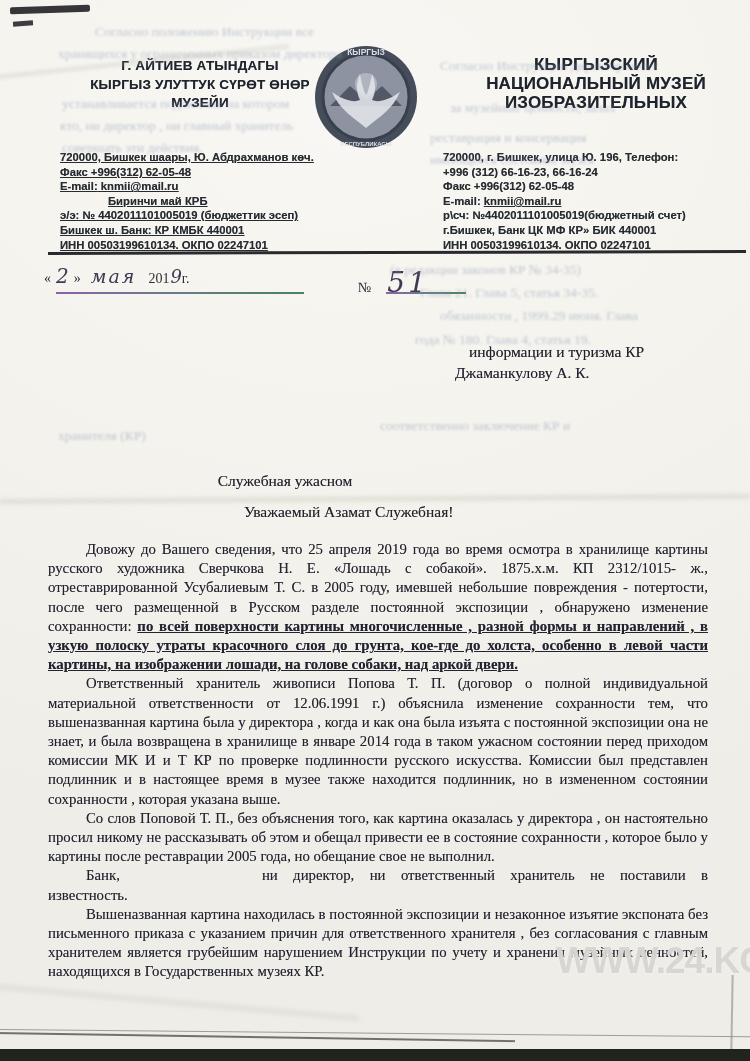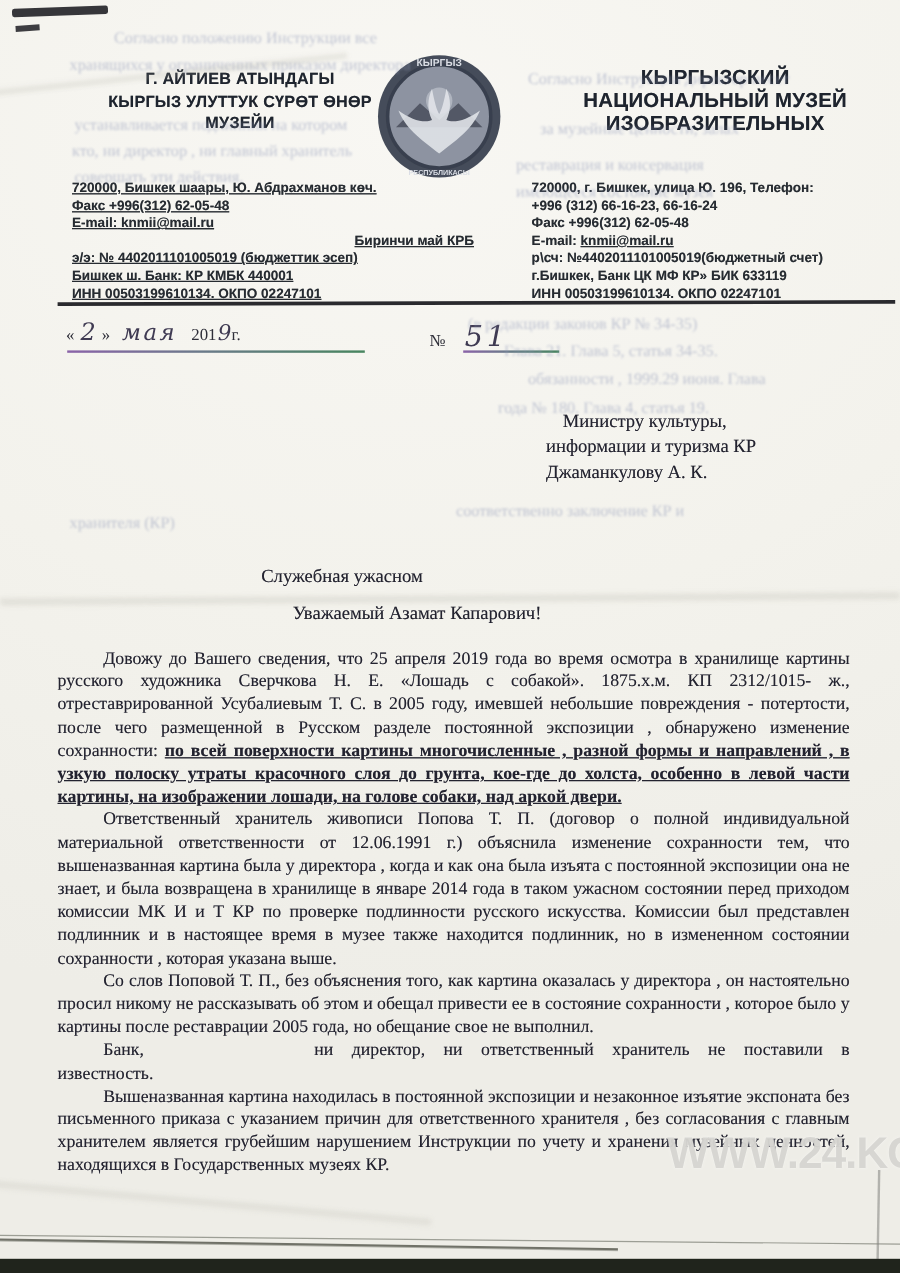--- a/index.html
+++ b/index.html
@@ -9,32 +9,32 @@
   
   .org{position:absolute;text-align:center;font-family:"Liberation Sans",sans-serif;
     font-weight:bold;color:#1e242e;text-shadow:0 0 .4px rgba(30,36,46,.55);}
   .org-left{left:55px;top:57px;width:290px;font-size:13.5px;line-height:18.5px;letter-spacing:.2px;}
   .org-right{left:452px;top:55px;width:288px;font-size:17px;line-height:19px;letter-spacing:.2px;}
   .emblem{position:absolute;left:310px;top:42px;width:112px;height:110px;opacity:.93;}
   .addr{position:absolute;font-family:"Liberation Sans",sans-serif;font-weight:bold;
     font-size:11.3px;line-height:14.6px;color:#262b31;text-shadow:0 0 .3px rgba(38,43,49,.5);}
   .addr-left{left:60px;top:150px;width:335px;text-decoration:underline;}
   .addr-right{left:443px;top:150px;width:302px;}
-  .ind1{padding-left:48px;text-align:right;} .ind2{padding-left:30px;}
+  .ind1{padding-left:48px;} .ind2{padding-left:30px;}
   .email{text-decoration:underline;}
   .rule{position:absolute;left:48px;top:251px;width:698px;height:3px;background:#2a2a2e;transform:rotate(-.15deg);}
   
-  .date-group{position:absolute;left:55px;top:264px;white-space:nowrap;}
+  .date-group{position:absolute;left:44px;top:264px;white-space:nowrap;}
   .num-group{position:absolute;left:358px;top:266px;white-space:nowrap;}
   .pr{font-size:14px;color:#2e2e38;}
   .hw{font-family:"DejaVu Serif",serif;font-style:italic;color:#3f3a52;}
   .hw-day{font-size:20px;margin:0 5px;}
   .hw-month{font-size:19px;margin:0 12px 0 10px;letter-spacing:2px;}
   .hw-ydigit{font-size:18px;margin-left:1px;}
-  .hw-num{font-size:24px;margin-left:16px;letter-spacing:3px;}
+  .hw-num{font-size:28px;margin-left:16px;letter-spacing:3px;}
   .u{position:absolute;height:2px;background:linear-gradient(90deg,#8a63a8 0%,#6b7a8a 45%,#47855f 100%);}
   .u-date{left:56px;top:292px;width:248px;}
   .u-num{left:386px;top:292px;width:80px;}
   
   .addressee{position:absolute;left:455px;top:341px;width:268px;font-size:15.5px;line-height:21px;
     text-shadow:0 0 .4px rgba(42,42,51,.5);}
   .addressee div:first-child{padding-left:14px;}
   .doc-title{position:absolute;left:140px;top:472px;width:290px;text-align:center;font-size:15.5px;
     text-shadow:0 0 .4px rgba(42,42,51,.5);}
   .salutation{position:absolute;left:244px;top:503px;font-size:15.5px;text-shadow:0 0 .4px rgba(42,42,51,.5);}
@@ -134,44 +134,43 @@
     <div>Бишкек ш. Банк: КР КМБК 440001</div>
     <div>ИНН 00503199610134. ОКПО 02247101</div>
   </div>
 
   <div class="addr addr-right">
     <div>720000, г. Бишкек, улица Ю. 196, Телефон:</div>
     <div>+996 (312) 66-16-23, 66-16-24</div>
     <div>Факс +996(312) 62-05-48</div>
     <div><span>E-mail:</span> <span class="email">knmii@mail.ru</span></div>
     <div>р\сч: №4402011101005019(бюджетный счет)</div>
-    <div>г.Бишкек, Банк ЦК МФ КР» БИК 633119</div>
+    <div>г.Бишкек, Банк ЦК МФ КР» БИК 440001</div>
     <div>ИНН 00503199610134. ОКПО 02247101</div>
   </div>
 
   <div class="rule"></div>
 
   <div class="date-group">
     <span class="pr">«</span><span class="hw hw-day">2</span><span class="pr">»</span><span class="hw hw-month">мая</span><span class="pr">201</span><span class="hw hw-ydigit">9</span><span class="pr">г.</span>
   </div>
   <div class="u u-date"></div>
 
   <div class="num-group">
     <span class="pr">№</span><span class="hw hw-num">51</span>
   </div>
   <div class="u u-num"></div>
 
   <div class="addressee">
-    <div>Министру культуры,</div>
     <div>информации и туризма КР</div>
     <div>Джаманкулову А. К.</div>
   </div>
 
   <div class="doc-title">Служебная ужасном</div>
-  <div class="salutation">Уважаемый Азамат Капарович!</div>
+  <div class="salutation">Уважаемый Азамат Служебная!</div>
 
   <div class="body">
     <p><span>Довожу до Вашего сведения, что 25 апреля 2019 года во время осмотра в хранилище картины русского художника Сверчкова Н. Е. «Лошадь с собакой». 1875.х.м. КП 2312/1015- ж., отреставрированной Усубалиевым Т. С. в 2005 году, имевшей небольшие повреждения - потертости, после чего размещенной в Русском разделе постоянной экспозиции , обнаружено изменение сохранности: </span><span class="emph">по всей поверхности картины многочисленные , разной формы и направлений , в узкую полоску утраты красочного слоя до грунта, кое-где до холста, особенно в левой части картины, на изображении лошади, на голове собаки, над аркой двери.</span></p>
     <p>Ответственный хранитель живописи Попова Т. П. (договор о полной индивидуальной материальной ответственности от 12.06.1991 г.) объяснила изменение сохранности тем, что вышеназванная картина была у директора , когда и как она была изъята с постоянной экспозиции она не знает, и была возвращена в хранилище в январе 2014 года в таком ужасном состоянии перед приходом комиссии МК И и Т КР по проверке подлинности русского искусства. Комиссии был представлен подлинник и в настоящее время в музее также находится подлинник, но в измененном состоянии сохранности , которая указана выше.</p>
     <p>Со слов Поповой Т. П., без объяснения того, как картина оказалась у директора , он настоятельно просил никому не рассказывать об этом и обещал привести ее в состояние сохранности , которое было у картины после реставрации 2005 года, но обещание свое не выполнил.</p>
     <p><span>Банк,</span><span class="gap"></span><span>ни директор, ни ответственный хранитель не поставили в известность.</span></p>
     <p>Вышеназванная картина находилась в постоянной экспозиции и незаконное изъятие экспоната без письменного приказа с указанием причин для ответственного хранителя , без согласования с главным хранителем является грубейшим нарушением Инструкции по учету и хранения музейных ценностей, находящихся в Государственных музеях КР.</p>
   </div>
 
   <div class="watermark">WWW.24.KG</div>

